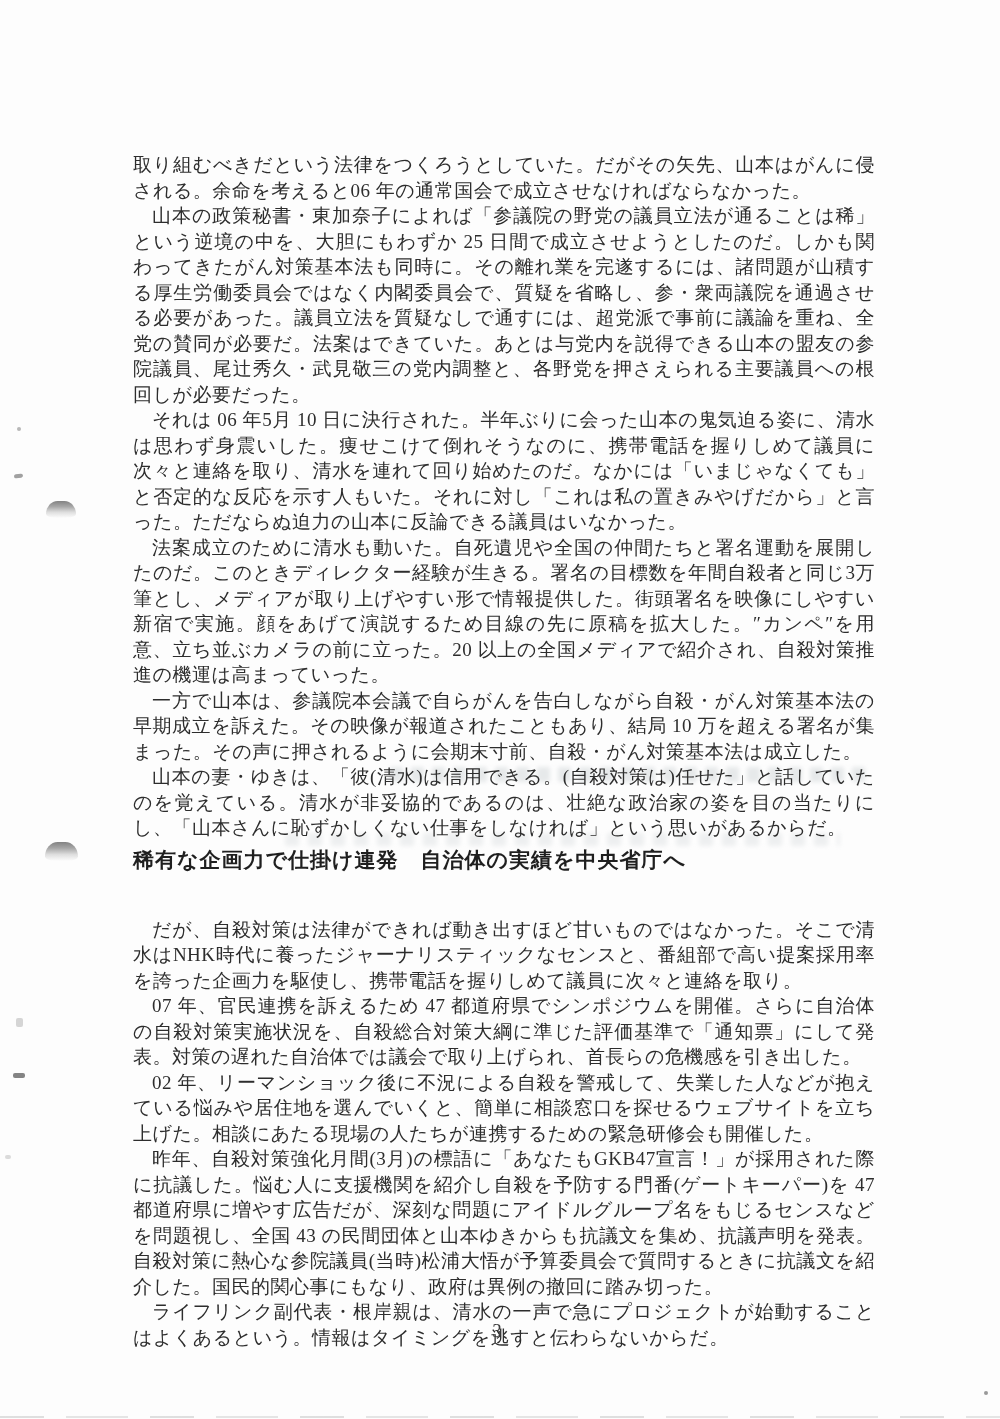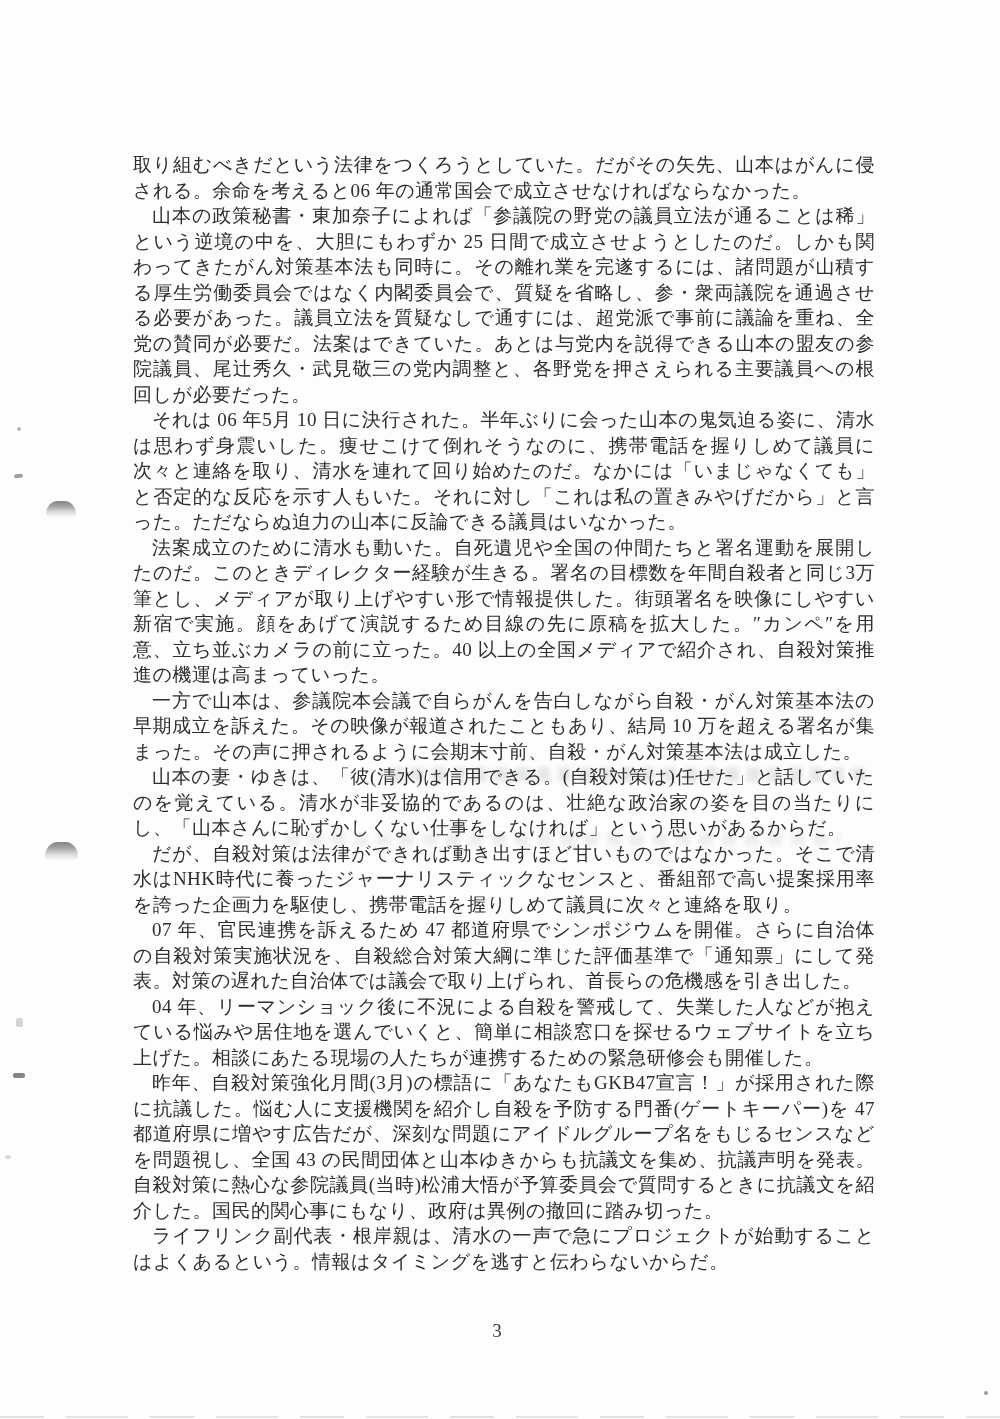--- a/index.html
+++ b/index.html
@@ -123,28 +123,29 @@
   <div class="speck s5"></div>
   <div class="speck s6"></div>
 
   <div class="ghost g1"></div>
   <div class="ghost g2"></div>
 
   <main class="text-column">
     <p class="body-p no-indent">取り組むべきだという法律をつくろうとしていた。だがその矢先、山本はがんに侵される。余命を考えると06 年の通常国会で成立させなければならなかった。</p>
     <p class="body-p">山本の政策秘書・東加奈子によれば「参議院の野党の議員立法が通ることは稀」という逆境の中を、大胆にもわずか 25 日間で成立させようとしたのだ。しかも関わってきたがん対策基本法も同時に。その離れ業を完遂するには、諸問題が山積する厚生労働委員会ではなく内閣委員会で、質疑を省略し、参・衆両議院を通過させる必要があった。議員立法を質疑なしで通すには、超党派で事前に議論を重ね、全党の賛同が必要だ。法案はできていた。あとは与党内を説得できる山本の盟友の参院議員、尾辻秀久・武見敬三の党内調整と、各野党を押さえられる主要議員への根回しが必要だった。</p>
     <p class="body-p">それは 06 年5月 10 日に決行された。半年ぶりに会った山本の鬼気迫る姿に、清水は思わず身震いした。痩せこけて倒れそうなのに、携帯電話を握りしめて議員に次々と連絡を取り、清水を連れて回り始めたのだ。なかには「いまじゃなくても」と否定的な反応を示す人もいた。それに対し「これは私の置きみやげだから」と言った。ただならぬ迫力の山本に反論できる議員はいなかった。</p>
-    <p class="body-p">法案成立のために清水も動いた。自死遺児や全国の仲間たちと署名運動を展開したのだ。このときディレクター経験が生きる。署名の目標数を年間自殺者と同じ3万筆とし、メディアが取り上げやすい形で情報提供した。街頭署名を映像にしやすい新宿で実施。顔をあげて演説するため目線の先に原稿を拡大した。″カンペ″を用意、立ち並ぶカメラの前に立った。40 以上の全国メディアで紹介され、自殺対策推進の機運は高まっていった。</p>
+    <p class="body-p">法案成立のために清水も動いた。自死遺児や全国の仲間たちと署名運動を展開したのだ。このときディレクター経験が生きる。署名の目標数を年間自殺者と同じ3万筆とし、メディアが取り上げやすい形で情報提供した。街頭署名を映像にしやすい新宿で実施。顔をあげて演説するため目線の先に原稿を拡大した。″カンペ″を用意、立ち並ぶカメラの前に立った。20 以上の全国メディアで紹介され、自殺対策推進の機運は高まっていった。</p>
     <p class="body-p">一方で山本は、参議院本会議で自らがんを告白しながら自殺・がん対策基本法の早期成立を訴えた。その映像が報道されたこともあり、結局 10 万を超える署名が集まった。その声に押されるように会期末寸前、自殺・がん対策基本法は成立した。</p>
     <p class="body-p">山本の妻・ゆきは、「彼(清水)は信用できる。(自殺対策は)任せた」と話していたのを覚えている。清水が非妥協的であるのは、壮絶な政治家の姿を目の当たりにし、「山本さんに恥ずかしくない仕事をしなければ」という思いがあるからだ。</p>
 
+    <h2 class="section-heading">稀有な企画力で仕掛け連発　自治体の実績を中央省庁へ</h2>
 
     <p class="body-p">だが、自殺対策は法律ができれば動き出すほど甘いものではなかった。そこで清水はNHK時代に養ったジャーナリスティックなセンスと、番組部で高い提案採用率を誇った企画力を駆使し、携帯電話を握りしめて議員に次々と連絡を取り。</p>
     <p class="body-p">07 年、官民連携を訴えるため 47 都道府県でシンポジウムを開催。さらに自治体の自殺対策実施状況を、自殺総合対策大綱に準じた評価基準で「通知票」にして発表。対策の遅れた自治体では議会で取り上げられ、首長らの危機感を引き出した。</p>
-    <p class="body-p">04 年、リーマンショック後に不況による自殺を警戒して、失業した人などが抱えている悩みや居住地を選んでいくと、簡単に相談窓口を探せるウェブサイトを立ち上げた。相談にあたる現場の人たちが連携するための緊急研修会も開催した。</p>
+    <p class="body-p">02 年、リーマンショック後に不況による自殺を警戒して、失業した人などが抱えている悩みや居住地を選んでいくと、簡単に相談窓口を探せるウェブサイトを立ち上げた。相談にあたる現場の人たちが連携するための緊急研修会も開催した。</p>
     <p class="body-p">昨年、自殺対策強化月間(3月)の標語に「あなたもGKB47宣言！」が採用された際に抗議した。悩む人に支援機関を紹介し自殺を予防する門番(ゲートキーパー)を 47 都道府県に増やす広告だが、深刻な問題にアイドルグループ名をもじるセンスなどを問題視し、全国 43 の民間団体と山本ゆきからも抗議文を集め、抗議声明を発表。自殺対策に熱心な参院議員(当時)松浦大悟が予算委員会で質問するときに抗議文を紹介した。国民的関心事にもなり、政府は異例の撤回に踏み切った。</p>
     <p class="body-p">ライフリンク副代表・根岸親は、清水の一声で急にプロジェクトが始動することはよくあるという。情報はタイミングを逃すと伝わらないからだ。</p>
   </main>
 
   <div class="page-number">3</div>
 
   <div class="bottom-edge"></div>
 
 </div>
 

